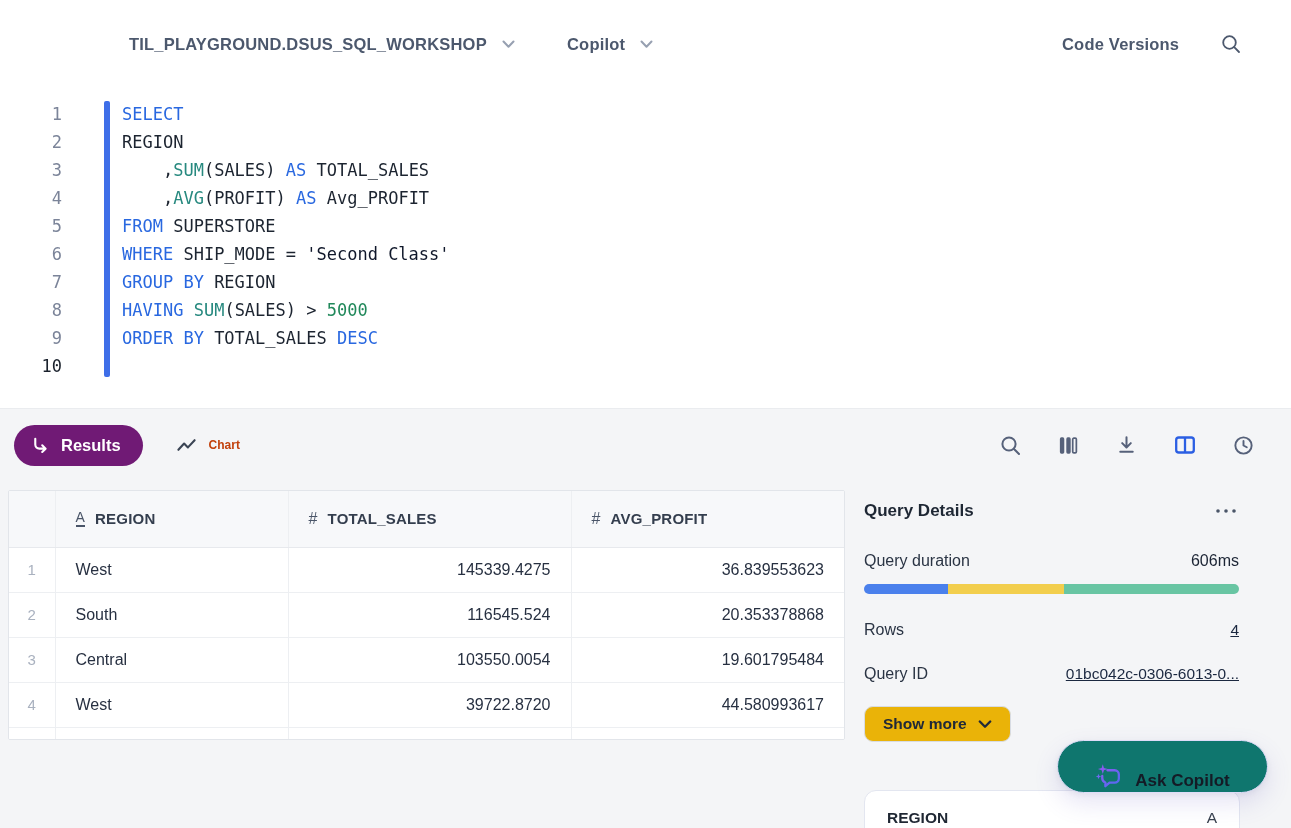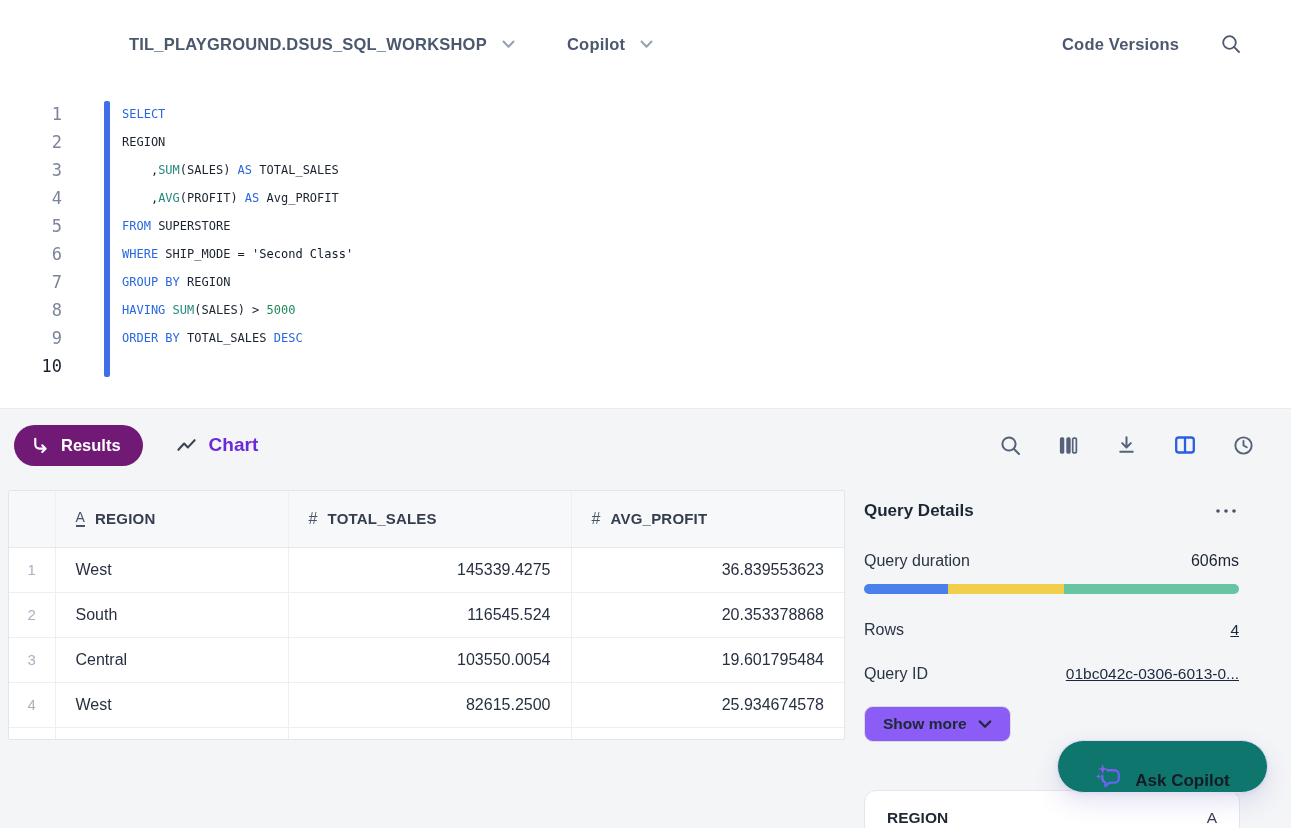--- a/index.html
+++ b/index.html
@@ -19,35 +19,35 @@
   .tb-codeversions { left:1062px;align-items:center; }
   .tb-search { position:absolute; left:1220px; top:0; height:88px; display:flex; align-items:center; cursor:pointer; }
 
   
   .editor { position:absolute; top:88px; left:0; right:0; height:320px; background:#fff; }
   .gutter { position:absolute; top:12px; left:0; width:62px; text-align:right;
             font-family:"DejaVu Sans Mono", monospace; font-size:17px; line-height:28px; color:#7B8499; }
   .gutter .ln.active { color:#1A212C; }
   .indicator { position:absolute; left:104px; top:13px; width:6px; height:276px; background:#3E6EE8; border-radius:2px; }
   .code { position:absolute; left:122px; top:12px; font-family:"DejaVu Sans Mono", monospace;
-          font-size:12px; line-height:28px; color:#1C2430; white-space:pre; }
+          font-size:17px; line-height:28px; color:#1C2430; white-space:pre; }
   .tok-kw  { color:#2968E0; }
   .tok-fn  { color:#27897F; }
   .tok-num { color:#20885A; }
   .tok-str { color:#0f172a; }
   .tok-id  { color:#1C2430; }
 
   
   .results-bar { position:absolute; top:408px; left:0; right:0; height:73px; background:#F4F5F7;
                  border-top:1px solid #EAECEF; display:flex; align-items:center; }
   .results-pill { margin-left:14px; height:41px; border:none; border-radius:21px; background:#701a75;
                   color:#fff; display:flex; align-items:center; gap:11px; padding:0 22px 0 17px;
                   font-family:inherit; font-size:16.5px; font-weight:700; cursor:pointer; }
-  .chart-tab { margin-left:33px; display:flex; align-items:center; gap:12px; color:#6d28d9;
-               font-size:19px; font-weight:600; cursor:pointer; }
+  .chart-tab { margin-left:33px; display:flex; align-items:center; gap:12px; color:#c2410c;
+               font-size:12px; font-weight:600; cursor:pointer; }
   .toolbar { margin-left:auto; display:flex; align-items:center; gap:35px; padding-right:36px; }
   .tool-btn { display:flex; align-items:center; justify-content:center; cursor:pointer; background:none; border:none; padding:0; }
 
   
   .content { position:absolute; top:481px; left:0; right:0; bottom:0; background:#F4F5F7; }
 
   .table-card { position:absolute; left:8px; top:9px; width:837px; height:250px; background:#fff;
                 border:1px solid #E2E5EA; border-radius:2px; overflow:hidden; }
   table { border-collapse:collapse; table-layout:fixed; width:835px; }
   thead th { height:56px; background:#F7F8FA; border-bottom:1px solid #E7E9ED; border-right:1px solid #EDEFF2;
@@ -72,21 +72,21 @@
   .qd-row { display:flex; justify-content:space-between; align-items:center; height:20px; }
   .qd-duration { margin-top:29px; }
   .qd-label { font-size:16px; color:#2A3444; }
   .qd-value { font-size:16px; color:#1B2434; font-weight:500; }
   .qd-bar { margin-top:13px; height:10px; width:100%; border-radius:5px; overflow:hidden; display:flex; }
   .qd-bar .seg { height:100%; }
   .qd-rows { margin-top:26px; }
   .qd-queryid { margin-top:24px; }
   .qd-link { font-size:15.5px; color:#1B2840; font-weight:500; text-decoration:underline; cursor:pointer; }
   .show-more { margin-top:22px; display:inline-flex; align-items:center; gap:11px; height:36px; padding:0 18px;
-               background:#8b5cf6; border:1px solid #D8DCE3; border-radius:9px; font-family:inherit;
+               background:#eab308; border:1px solid #D8DCE3; border-radius:9px; font-family:inherit;
                font-size:15.5px; font-weight:600; color:#202938; cursor:pointer; }
 
   
   .copilot { position:absolute; left:1057px; top:259px; width:211px; height:53px; border-radius:27px;
              background:#0f766e; border:1.5px solid #DFDCF8; z-index:5; cursor:pointer;
              box-shadow:0 10px 24px rgba(100,90,190,.16), 0 2px 6px rgba(0,0,0,.05);
              display:flex; align-items:flex-end; justify-content:center; gap:12px;
              font-family:inherit; font-size:17px; font-weight:700; color:#141B26; }
 
   
@@ -236,22 +236,22 @@
           </tr>
           <tr>
             <td class="rownum">3</td>
             <td class="txt">Central</td>
             <td class="num">103550.0054</td>
             <td class="num">19.601795484</td>
           </tr>
           <tr>
             <td class="rownum">4</td>
             <td class="txt">West</td>
-            <td class="num">82615.2500</td>
-            <td class="num">25.934674578</td>
+            <td class="num">39722.8720</td>
+            <td class="num">44.580993617</td>
           </tr>
           <tr>
             <td class="rownum"></td>
             <td></td>
             <td></td>
             <td></td>
           </tr>
         </tbody>
     </table>
   </div>

